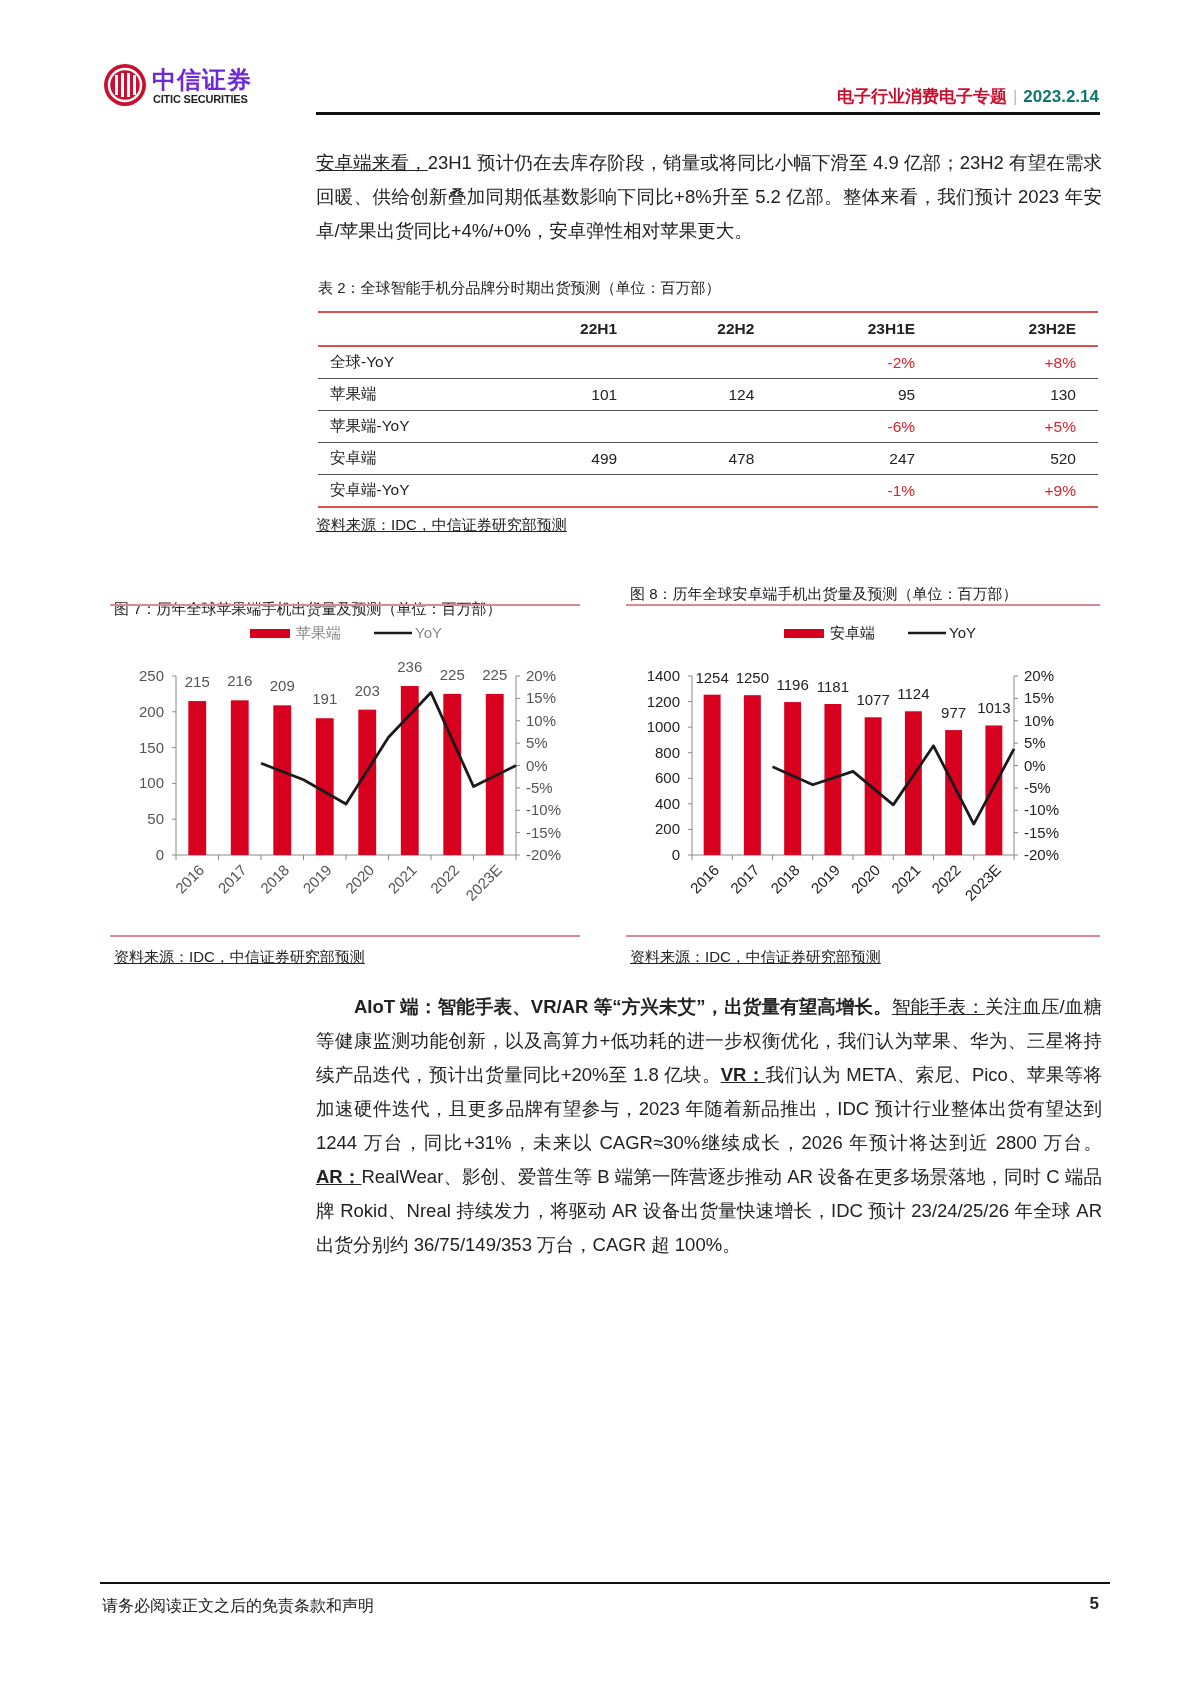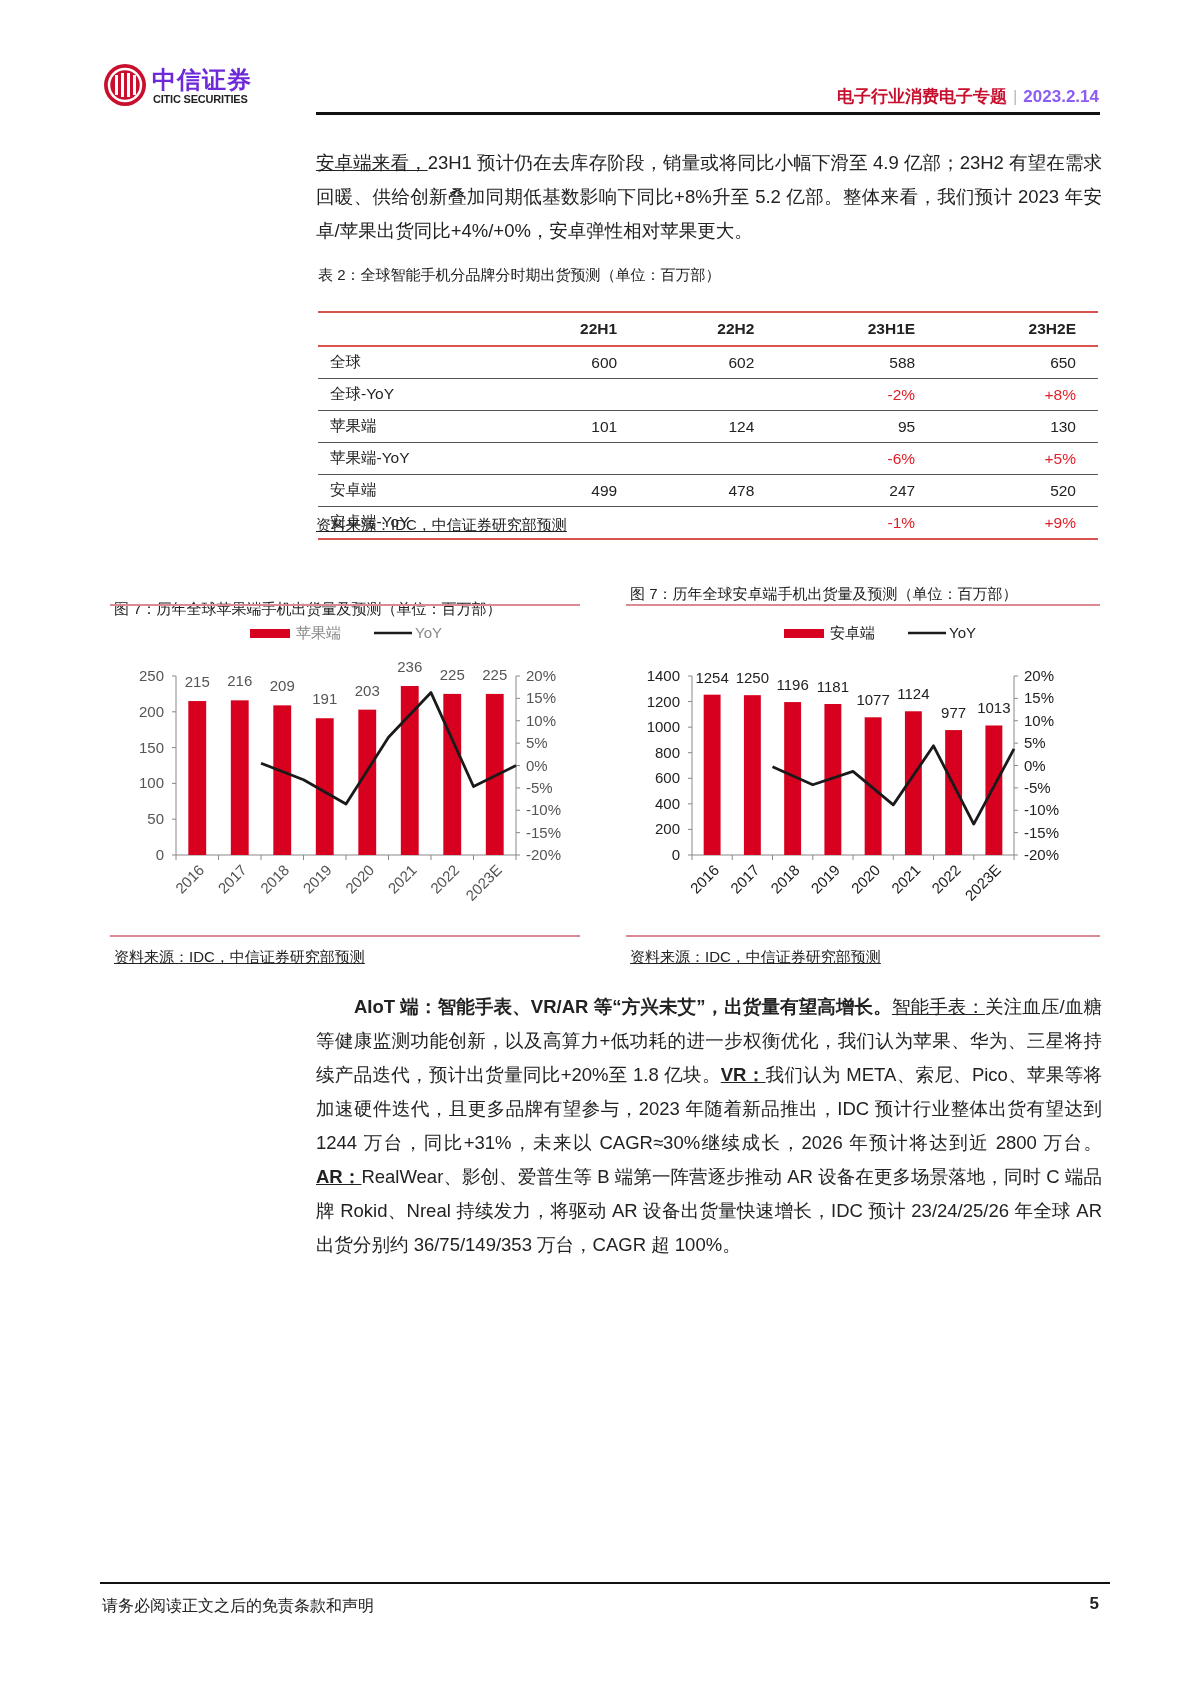--- a/index.html
+++ b/index.html
@@ -6,25 +6,25 @@
   body { width:1191px; height:1684px; position:relative; font-family:"Liberation Sans","DejaVu Sans",sans-serif; color:#222; overflow:hidden; }
   .abs { position:absolute; }
   .logo { left:104px; top:62px; width:160px; height:50px; }
   .logo-circle { position:absolute; left:0; top:2px; width:42px; height:42px; border-radius:50%; background:#c8102e; }
   .logo-circle svg { position:absolute; left:0; top:0; }
   .logo-cn { position:absolute; left:48px; top:2px; font-size:24px; font-weight:bold; color:#6d28d9; letter-spacing:1px; font-family:"DejaVu Sans",sans-serif; }
   .logo-en { position:absolute; left:49px; top:31px; font-size:11px; font-weight:bold; color:#222; letter-spacing:-0.2px; }
   .hdr-right { right:92px; top:85px; font-size:17px; font-weight:bold; }
   .hdr-right .topic { color:#c8102e; }
   .hdr-right .sep { color:#bbb; margin:0 6px; font-weight:normal; }
-  .hdr-right .date { color:#8b5cf6; }
+  .hdr-right .date { color:#0f766e; }
   .hdr-line { left:316px; top:112px; width:784px; height:3px; background:#111; }
   .para { left:316px; width:786px; font-size:18.5px; line-height:34px; text-align:justify; }
   .para u { text-decoration:underline; }
-  .tbl-title { left:318px; top:266px; font-size:15px;text-align:right; }
+  .tbl-title { left:318px; top:279px; font-size:15px;text-align:right; }
   table.data { position:absolute; left:318px; top:295px; width:780px; border-collapse:collapse; font-size:15.5px;margin-top:16px; }
   table.data th { font-weight:bold; height:30px; text-align:right; padding-right:22px; border-top:2px solid #d9534f; border-bottom:2px solid #d9534f; }
   table.data td { height:29px; text-align:right; padding-right:22px; border-bottom:1.5px solid #555; }
   table.data td:first-child, table.data th:first-child { text-align:left; padding-left:12px; width:150px; }
   table.data tr:last-child td { border-bottom:2px solid #d9534f; }
   table.data .neg, table.data .pos { color:#e0202a; }
   .src { font-size:15px;text-decoration:underline; }
   .fig-title { font-size:15px; }
   .fig-rule { height:2px; background:#d98a92; }
   .chart { position:absolute; }
@@ -62,27 +62,20 @@
   <thead>
     <tr>
       <th></th>
       <th>22H1</th>
       <th>22H2</th>
       <th>23H1E</th>
       <th>23H2E</th>
     </tr>
   </thead>
   <tbody>
-    <tr>
-      <td>全球</td>
-      <td>600</td>
-      <td>602</td>
-      <td>588</td>
-      <td>650</td>
-    </tr>
     <tr>
       <td>全球-YoY</td>
       <td></td>
       <td></td>
       <td class="neg">-2%</td>
       <td class="pos">+8%</td>
     </tr>
     <tr>
       <td>苹果端</td>
       <td>101</td>
@@ -188,21 +181,21 @@
     <text x="342.25" y="69.9" font-size="15" text-anchor="middle" fill="#555" font-family="&quot;Liberation Sans&quot;, sans-serif">225</text>
     <text x="0" y="0" font-size="15" text-anchor="end" fill="#555" font-family="&quot;Liberation Sans&quot;, sans-serif" transform="translate(350.25,261) rotate(-45)">2022</text>
     <rect x="375.825" y="83.9" width="17.849999999999998" height="161.1" fill="#d7001f"></rect>
     <text x="384.75" y="69.9" font-size="15" text-anchor="middle" fill="#555" font-family="&quot;Liberation Sans&quot;, sans-serif">225</text>
     <text x="0" y="0" font-size="15" text-anchor="end" fill="#555" font-family="&quot;Liberation Sans&quot;, sans-serif" transform="translate(392.75,261) rotate(-45)">2023E</text>
     <polyline points="151,153.2625 193.5,169.82 236,193.98499999999999 278.5,127.3075 321,82.5575 363.5,176.5325 406,155.5" fill="none" stroke="#1a1a1a" stroke-width="2.8" stroke-linejoin="round"></polyline>
   </svg>
 <div class="abs fig-rule" style="left:110px; top:935px; width:470px; height:1.5px;"></div>
 <div class="abs src" style="left:114px; top:948px;">资料来源：IDC，中信证券研究部预测</div>
 
-<div class="abs fig-title" style="left:630px; top:585px;">图 7：历年全球安卓端手机出货量及预测（单位：百万部）</div>
+<div class="abs fig-title" style="left:630px; top:585px;">图 8：历年全球安卓端手机出货量及预测（单位：百万部）</div>
 <div class="abs fig-rule" style="left:626px; top:604px; width:474px;"></div>
 <svg class="chart" id="chart1" style="left:626px; top:610px;" width="474" height="320">
     <g>
       <rect x="158" y="19" width="40" height="9" fill="#d7001f"></rect>
       <text x="204" y="28" font-size="15" fill="#222" font-family="&quot;Liberation Sans&quot;, sans-serif">安卓端</text>
       <line x1="282" y1="23" x2="320" y2="23" stroke="#1a1a1a" stroke-width="2.5"></line>
       <text x="323" y="28" font-size="15" fill="#222" font-family="&quot;Liberation Sans&quot;, sans-serif">YoY</text>
     </g>
     <line x1="66" y1="66" x2="66" y2="245" stroke="#888" stroke-width="1"></line>
     <line x1="388" y1="66" x2="388" y2="245" stroke="#888" stroke-width="1"></line>

